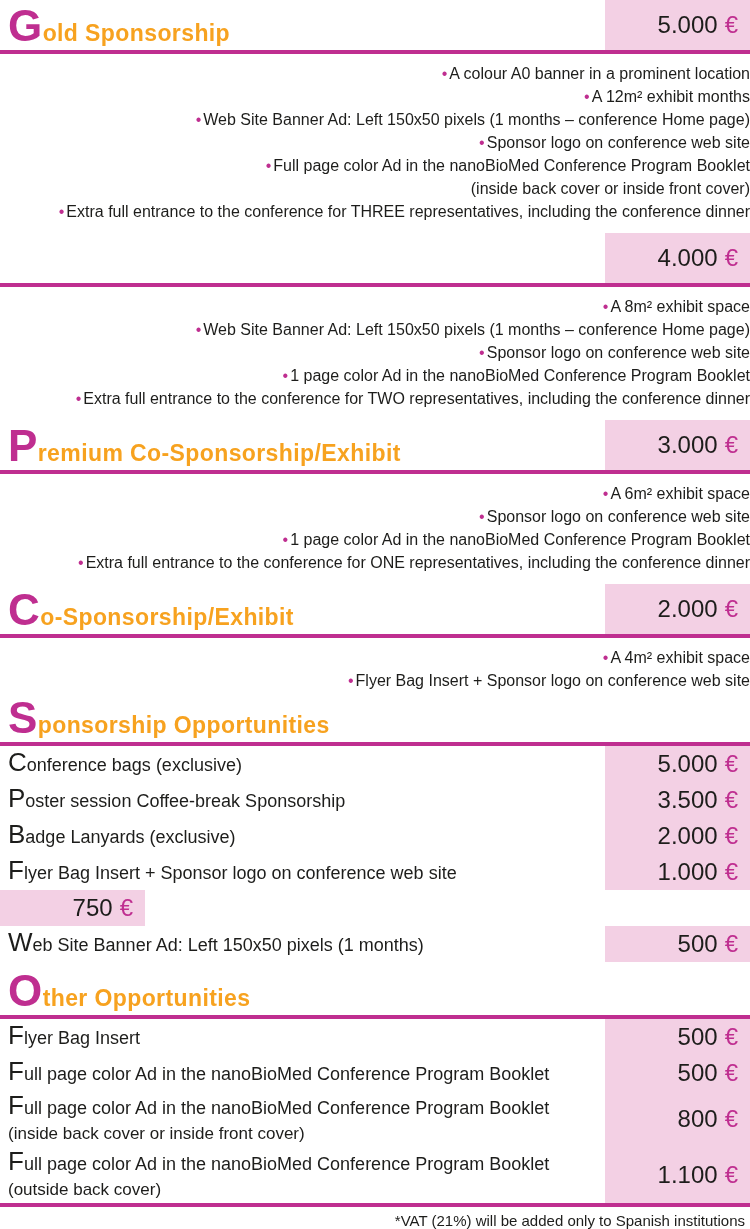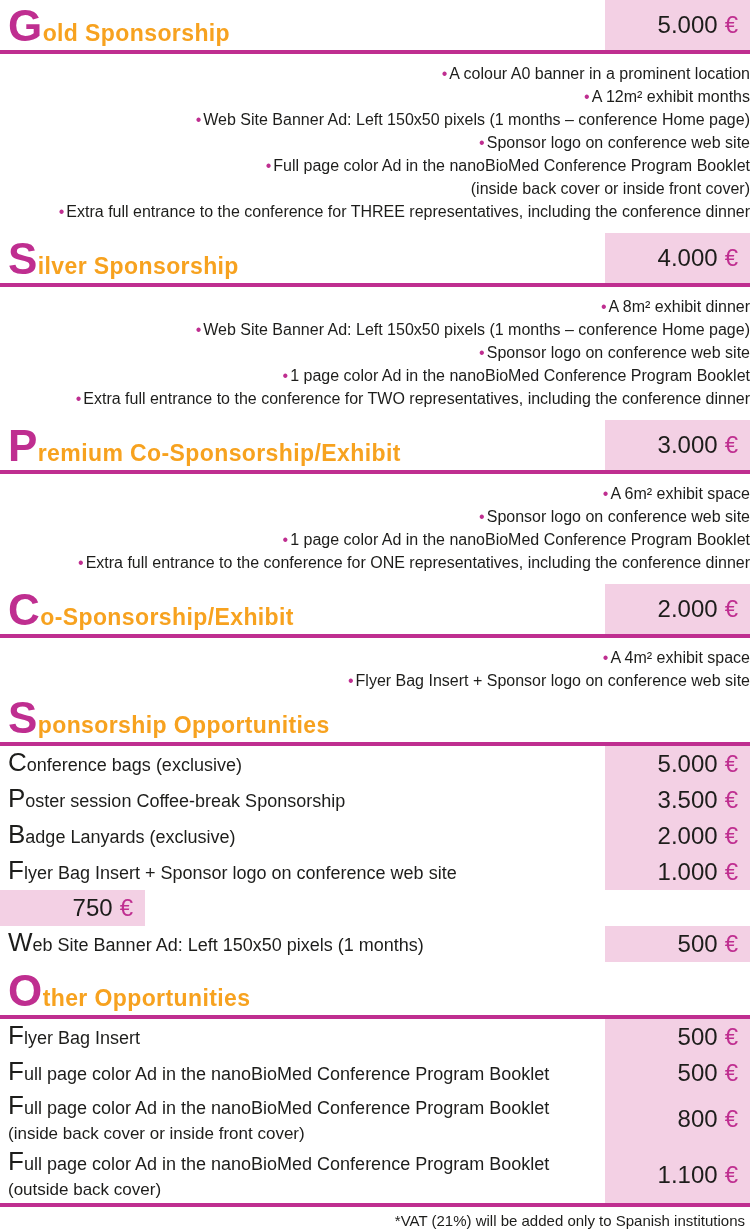--- a/index.html
+++ b/index.html
@@ -131,25 +131,24 @@
       <div class="bline">Extra full entrance to the conference for THREE representatives, including the conference dinner</div>
     </div>
   </section>
 
   <section class="pkg">
     <div class="sec-header">
       <div class="price-box">
         <span class="pnum">4.000</span>
         <span class="euro">€</span>
       </div>
-      <h2 class="sec-title">Silver Sponsorship</h2>
-    </div>
-    <div class="rule"></div>
-    <div class="bullets">
-      <div class="bline">A 8m² exhibit dinner</div>
+    </div>
+    <div class="rule"></div>
+    <div class="bullets">
+      <div class="bline">A 8m² exhibit space</div>
       <div class="bline">Web Site Banner Ad: Left 150x50 pixels (1 months – conference Home page)</div>
       <div class="bline">Sponsor logo on conference web site</div>
       <div class="bline">1 page color Ad in the nanoBioMed Conference Program Booklet</div>
       <div class="bline">Extra full entrance to the conference for TWO representatives, including the conference dinner</div>
     </div>
   </section>
 
   <section class="pkg">
     <div class="sec-header">
       <div class="price-box">

